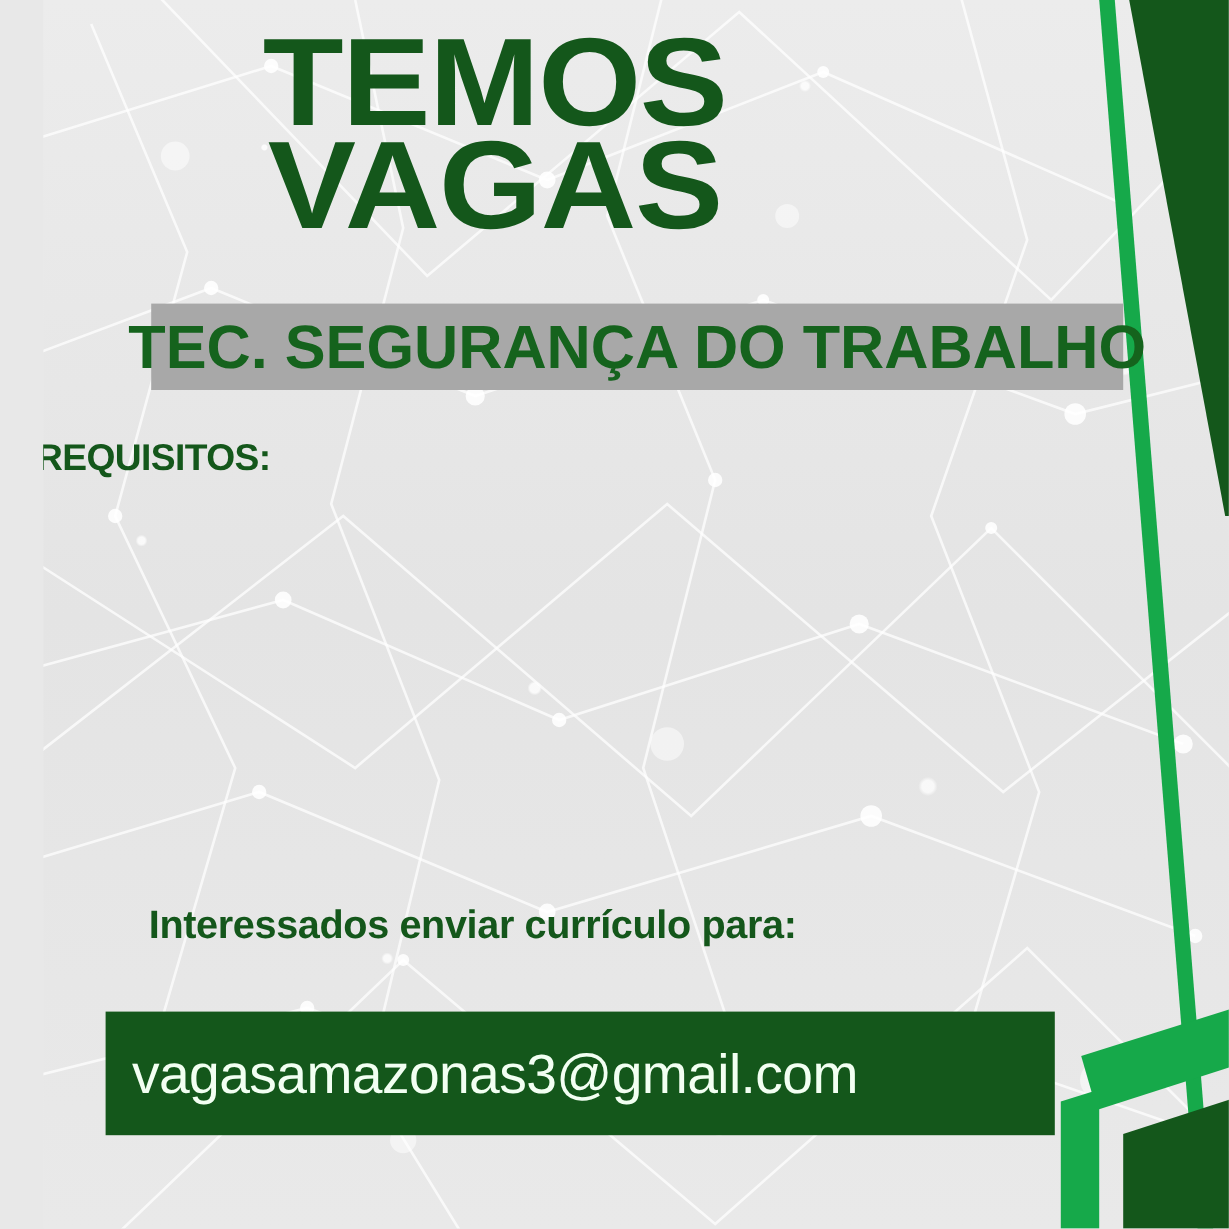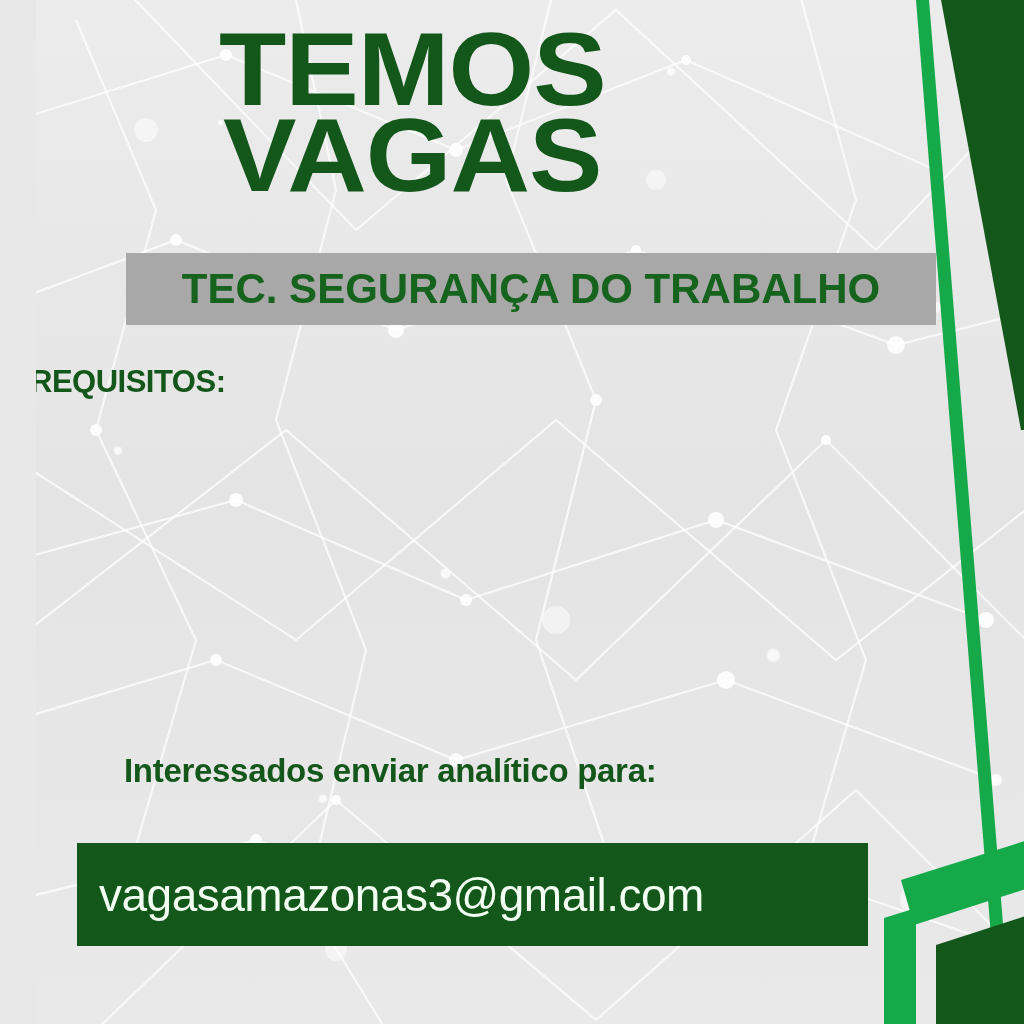--- a/index.html
+++ b/index.html
@@ -76,21 +76,21 @@
     top: 253px;
     width: 810px;
     height: 72px;
     background: #a8a8a8;
     display: flex;
     align-items: center;
     justify-content: center;
   }
   #role-banner-label {
     color: #15631d;
-    font-size: 42px;
+    font-size: 51px;
     font-weight: bold;
     letter-spacing: 0px;
     white-space: nowrap;
     transform: scaleX(1.0);
   }
 
   
   #requisitos-heading {
     position: absolute;
     left: -6px;
@@ -137,21 +137,21 @@
     top: 752px;
     color: #14571b;
     font-size: 33px;
     font-weight: bold;
     letter-spacing: -0.3px;
   }
 
   
   #email-bar {
     position: absolute;
-    left: 41px;
+    left: 52px;
     top: 843px;
     width: 791px;
     height: 103px;
     background: #14571b;
     display: flex;
     align-items: center;
   }
   #email-address {
     color: #f2fff2;
     font-size: 46px;
@@ -232,19 +232,19 @@
   <div class="headline" id="headline-line1">TEMOS</div>
   <div class="headline" id="headline-line2">VAGAS</div>
 
   <div id="role-banner">
     <span id="role-banner-label">TEC. SEGURANÇA DO TRABALHO</span>
   </div>
 
   <div id="requisitos-heading">REQUISITOS:</div>
 
 
-  <div id="cta-text">Interessados enviar analítico para:</div>
+  <div id="cta-text">Interessados enviar currículo para:</div>
 
   <div id="email-bar">
     <span id="email-address">vagasamazonas3@gmail.com</span>
   </div>
 
 </div>
 
 </body></html>

